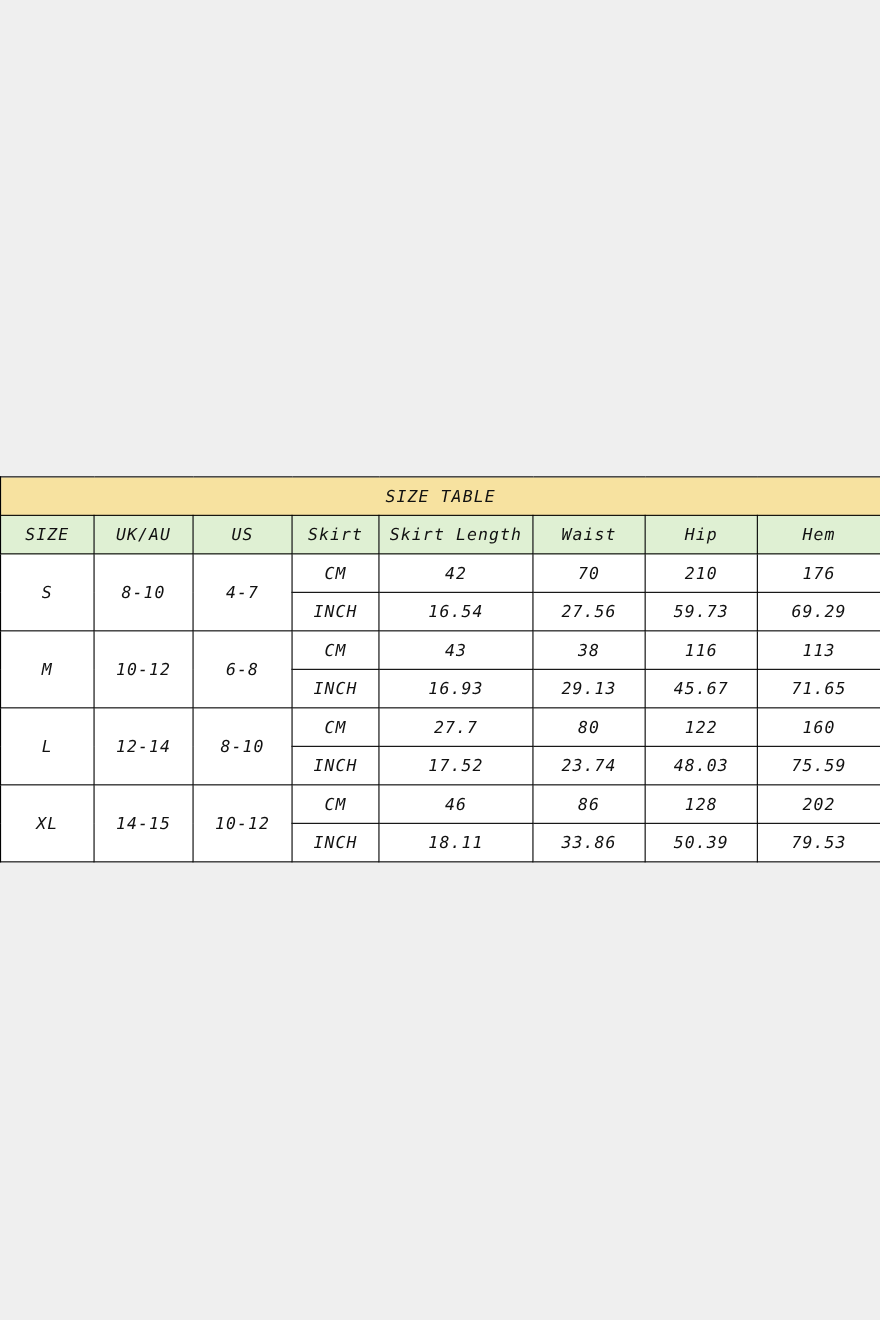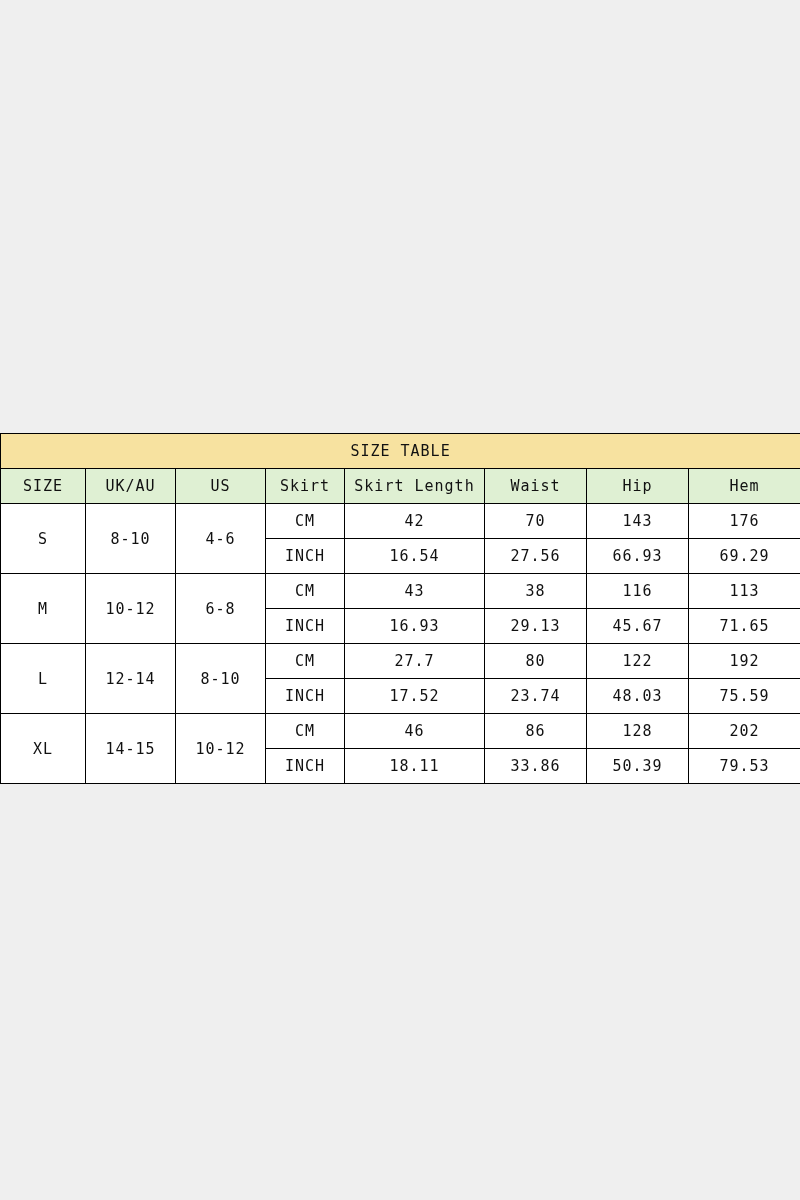--- a/index.html
+++ b/index.html
@@ -16,20 +16,21 @@
   }
 
   
   .table-wrap {
     position: absolute;
     left: 0px;
     top: 433px;
     width: 800px;
     background: #a21caf;
     box-sizing: border-box;
+    font-style: italic;
   }
 
   table.size-table {
     border-collapse: collapse;
     width: 800px;
     table-layout: fixed;
     background: #ffffff;
   }
 
   table.size-table td,
@@ -113,32 +114,32 @@
         <td class="hdr-cell">Skirt</td>
         <td class="hdr-cell">Skirt Length</td>
         <td class="hdr-cell">Waist</td>
         <td class="hdr-cell">Hip</td>
         <td class="hdr-cell">Hem</td>
       </tr>
 
       <tr>
         <td class="size-cell" rowspan="2">S</td>
         <td class="val-cell" rowspan="2">8-10</td>
-        <td class="val-cell" rowspan="2">4-6</td>
+        <td class="val-cell" rowspan="2">4-7</td>
         <td class="unit-cell">CM</td>
         <td class="val-cell">42</td>
         <td class="val-cell">70</td>
-        <td class="val-cell">143</td>
+        <td class="val-cell">210</td>
         <td class="val-cell">176</td>
       </tr>
       <tr>
         <td class="unit-cell">INCH</td>
         <td class="val-cell">16.54</td>
         <td class="val-cell">27.56</td>
-        <td class="val-cell">66.93</td>
+        <td class="val-cell">59.73</td>
         <td class="val-cell">69.29</td>
       </tr>
 
       <tr>
         <td class="size-cell" rowspan="2">M</td>
         <td class="val-cell" rowspan="2">10-12</td>
         <td class="val-cell" rowspan="2">6-8</td>
         <td class="unit-cell">CM</td>
         <td class="val-cell">43</td>
         <td class="val-cell">38</td>
@@ -154,21 +155,21 @@
       </tr>
 
       <tr>
         <td class="size-cell" rowspan="2">L</td>
         <td class="val-cell" rowspan="2">12-14</td>
         <td class="val-cell" rowspan="2">8-10</td>
         <td class="unit-cell">CM</td>
         <td class="val-cell">27.7</td>
         <td class="val-cell">80</td>
         <td class="val-cell">122</td>
-        <td class="val-cell">192</td>
+        <td class="val-cell">160</td>
       </tr>
       <tr>
         <td class="unit-cell">INCH</td>
         <td class="val-cell">17.52</td>
         <td class="val-cell">23.74</td>
         <td class="val-cell">48.03</td>
         <td class="val-cell">75.59</td>
       </tr>
 
       <tr>

